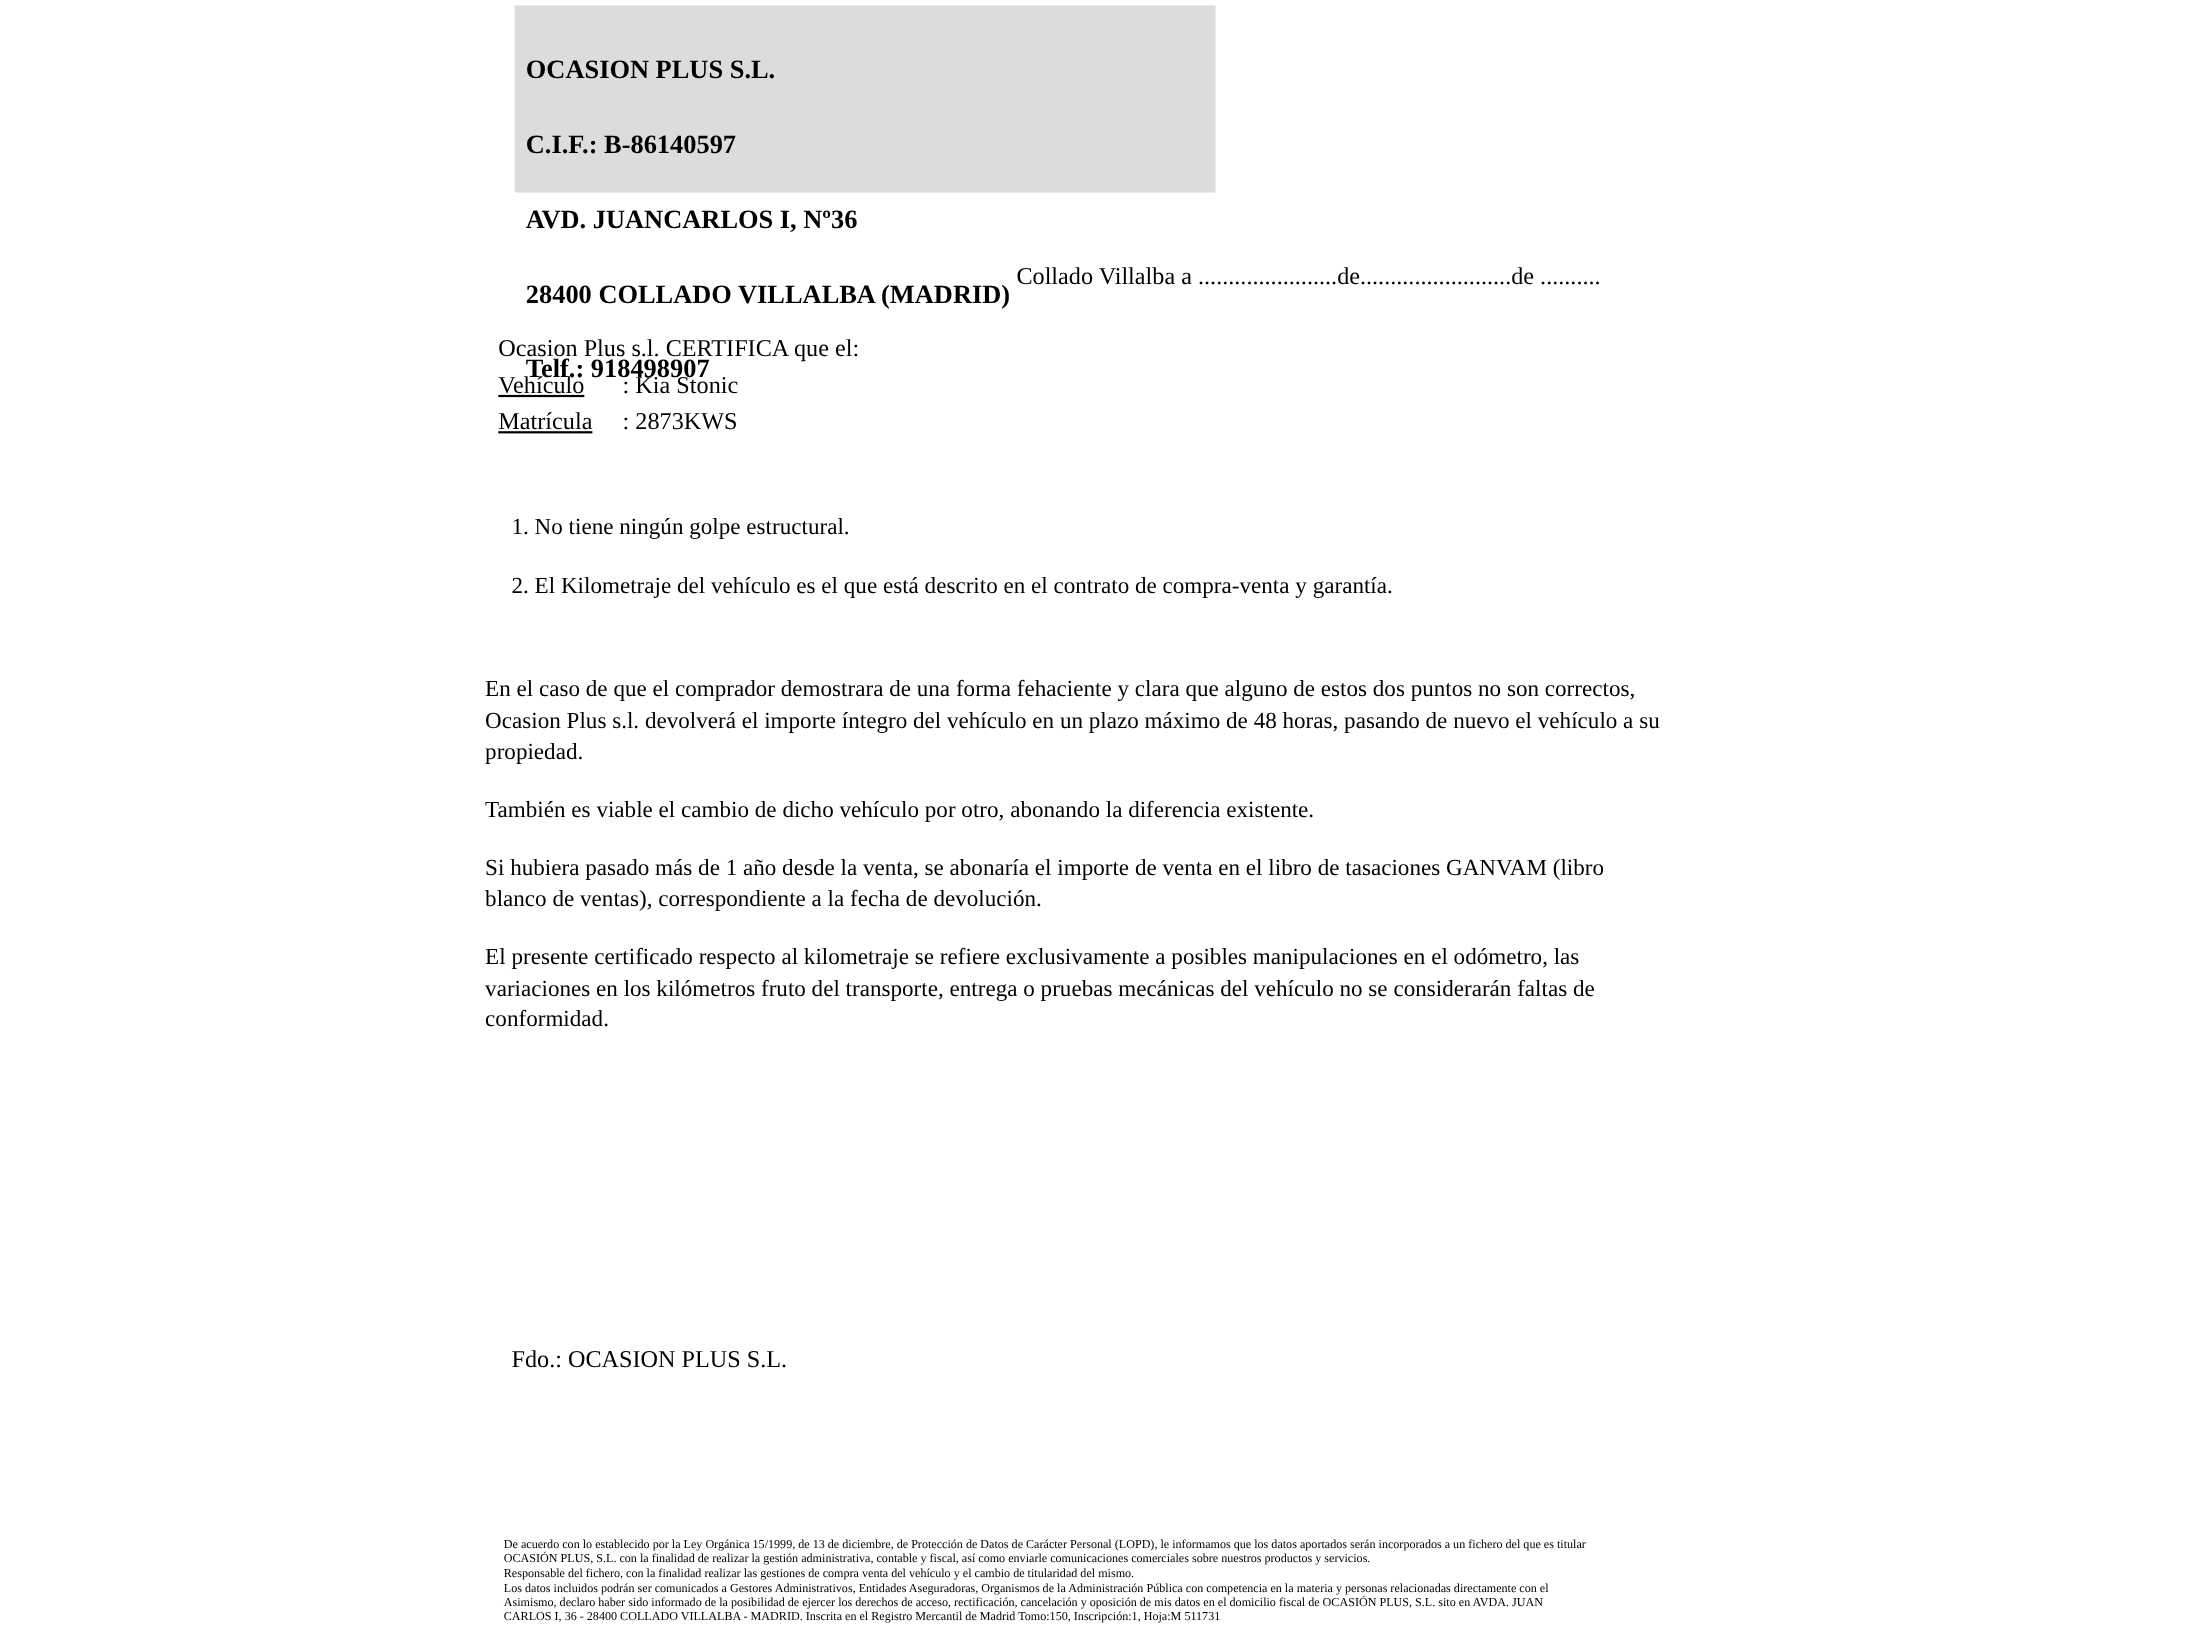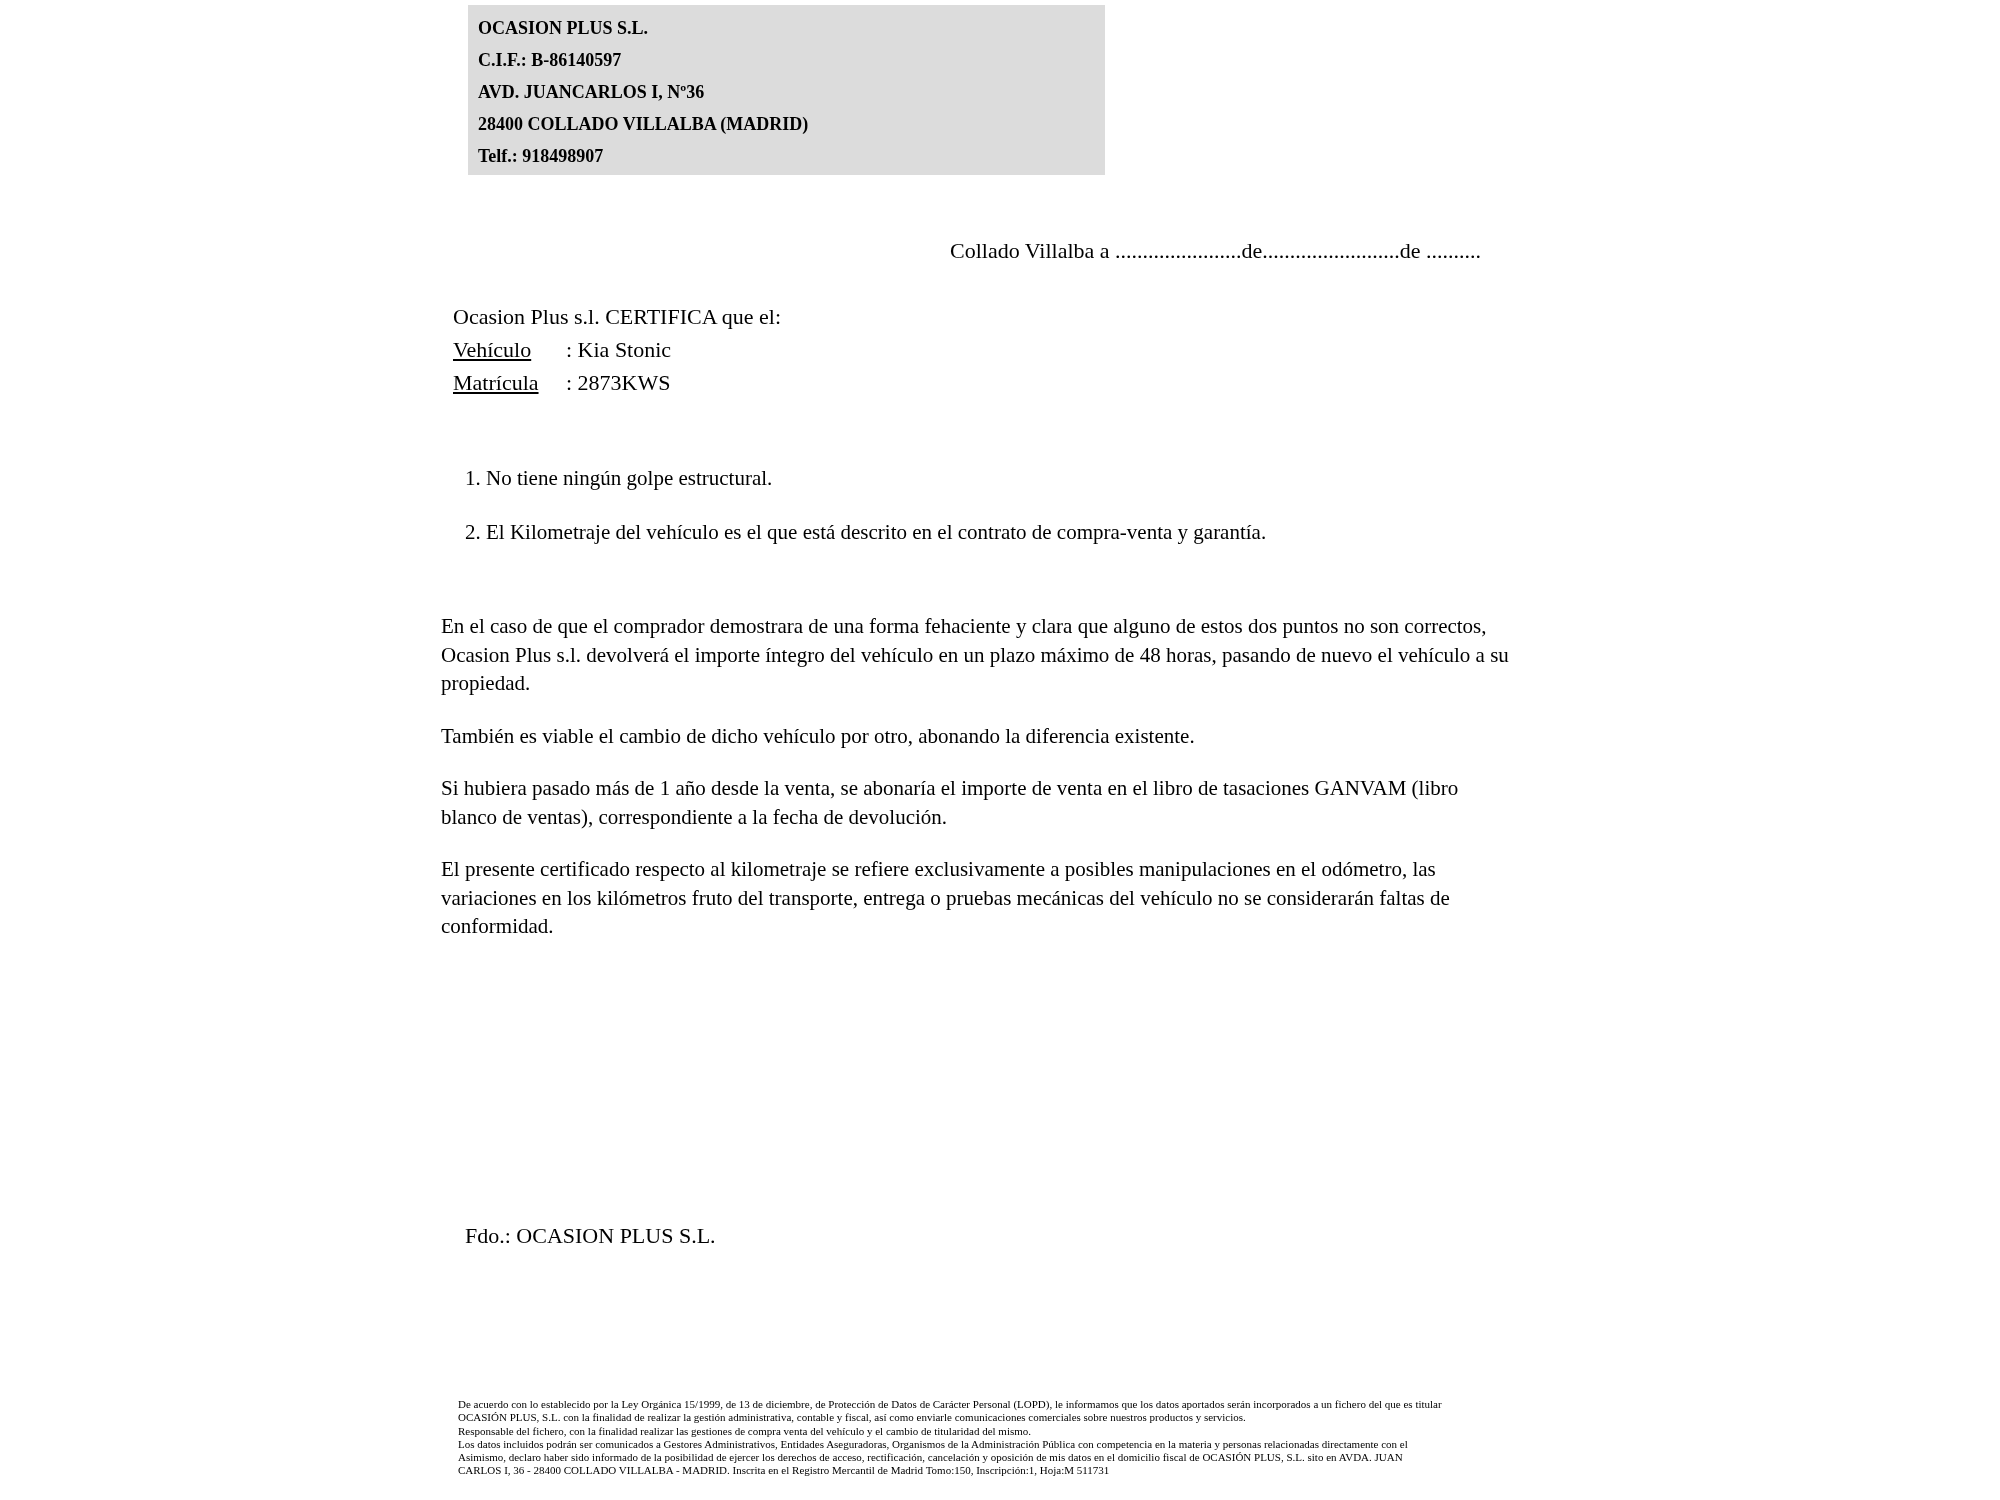--- a/index.html
+++ b/index.html
@@ -21,27 +21,28 @@
     left: 468px;
     top: 5px;
     width: 637px;
     height: 170px;
     background: #dcdcdc;
     box-sizing: border-box;
     padding: 7px 0 0 10px;
   }
   .letterhead div {
     font-weight: bold;
-    font-size: 18px;
+    font-size: 24px;
     line-height: 32px;
     white-space: nowrap;
+    margin-top: 36px;
   }
   .date-line {
     position: absolute;
-    left: 950px;
+    left: 924px;
     top: 238px;
     font-size: 22px;
     white-space: nowrap;
   }
   .cert-block {
     position: absolute;
     left: 453px;
     top: 300px;
     font-size: 22px;
     line-height: 33px;

